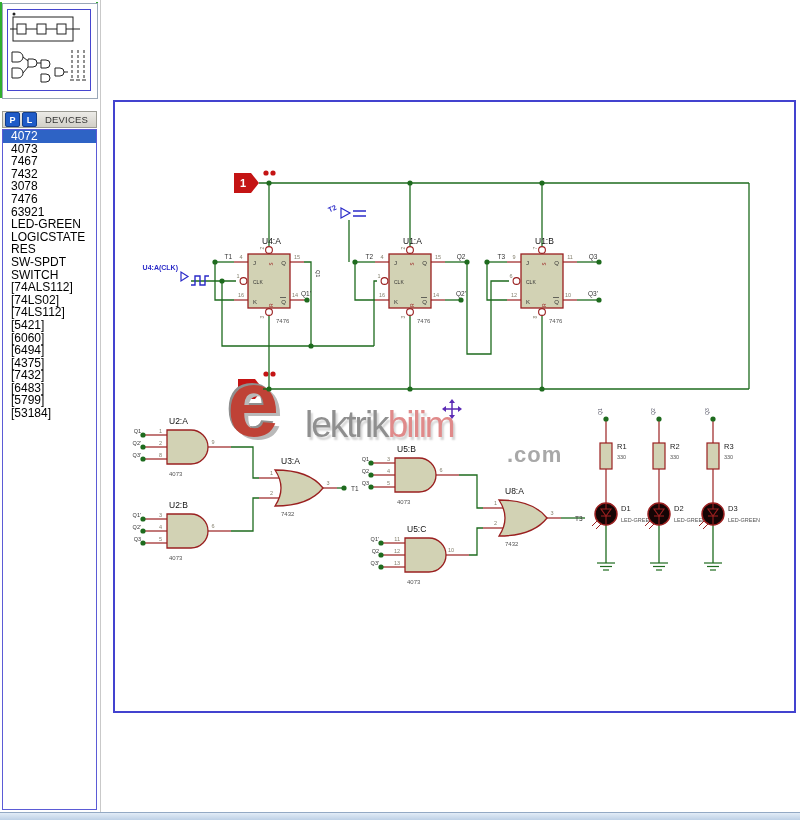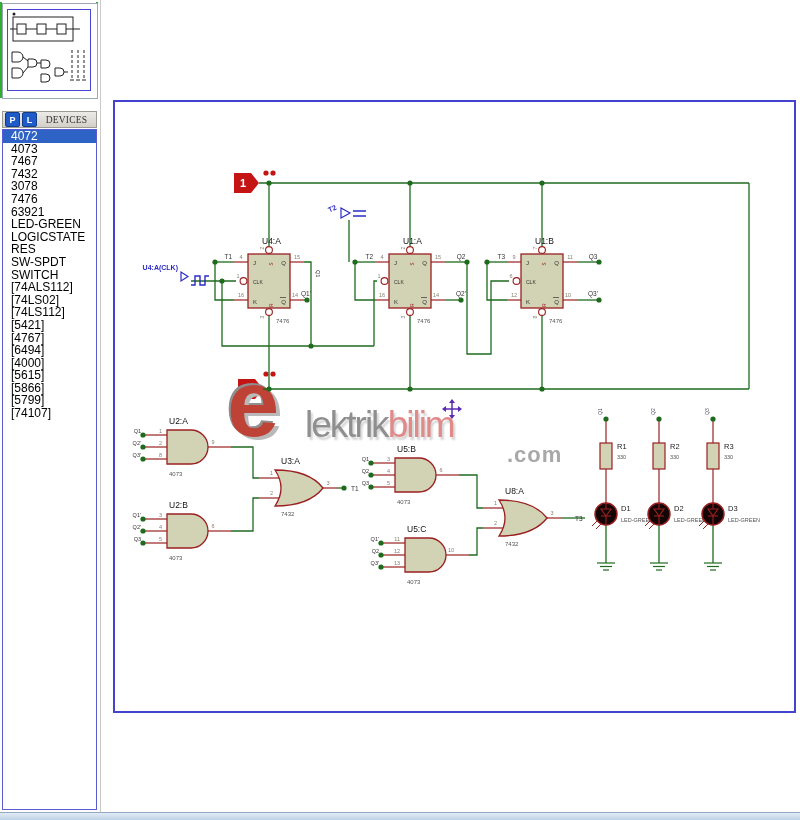--- a/index.html
+++ b/index.html
@@ -4,21 +4,21 @@
 <style>
   html,body{margin:0;padding:0;background:#ffffff;font-family:"Liberation Sans",sans-serif;}
   #app{position:relative;width:800px;height:820px;overflow:hidden;background:#fff;}
   .abs{position:absolute;}
   
   #overview-panel{left:2px;top:3px;width:94px;height:94px;background:#fff;border:1px solid #9aa7b8;}
   #overview-inner{left:4px;top:5px;width:82px;height:80px;border:1px solid #4646d0;background:#fff;}
   .green-line{top:2px;width:2px;height:96px;background:#2fae2f;}
   #devices-header{left:2px;top:111px;width:95px;height:17px;background:linear-gradient(#ecebe7,#d2d0c8);border:1px solid #9b9b93;display:flex;align-items:center;gap:2px;padding:0 2px;box-sizing:border-box;}
   .pl-btn{width:13px;height:13px;background:#1f5bc8;border:1px solid #123d8a;border-radius:2px;color:#fff;font-size:9px;font-weight:bold;display:flex;align-items:center;justify-content:center;cursor:pointer;}
-  #devices-title{flex:1;text-align:center;font-size:9.5px;color:#333;letter-spacing:0.2px;font-family:Liberation Serif, serif;}
+  #devices-title{flex:1;text-align:center;font-size:9.5px;color:#333;letter-spacing:0.2px;}
   #device-list{left:2px;top:129px;width:95px;height:681px;background:#fff;border:1px solid #5b5bd6;box-sizing:border-box;overflow:hidden;}
   .dev-item{font-size:12px;line-height:12.6px;color:#000;padding-left:8px;white-space:nowrap;cursor:default;}
   .dev-item.selected{background:#2e63c5;color:#fff;}
   #splitter{left:100px;top:0;width:1px;height:820px;background:#c9c9c9;}
   
   #schematic-canvas{left:113px;top:100px;width:683px;height:613px;border:2px solid #4343cf;background:#ffffff;box-sizing:border-box;}
   #underlay-svg,#main-svg{position:absolute;left:0;top:0;}
   #underlay-svg{z-index:0;}
   #watermark{z-index:1;left:104px;top:258px;width:380px;height:110px;pointer-events:none;}
   #main-svg{z-index:2;}
@@ -84,27 +84,27 @@
       <div class="dev-item">63921</div>
       <div class="dev-item">LED-GREEN</div>
       <div class="dev-item">LOGICSTATE</div>
       <div class="dev-item">RES</div>
       <div class="dev-item">SW-SPDT</div>
       <div class="dev-item">SWITCH</div>
       <div class="dev-item">[74ALS112]</div>
       <div class="dev-item">[74LS02]</div>
       <div class="dev-item">[74LS112]</div>
       <div class="dev-item">[5421]</div>
-      <div class="dev-item">[4767]</div>
+      <div class="dev-item">[6060]</div>
       <div class="dev-item">[6494]</div>
-      <div class="dev-item">[4000]</div>
-      <div class="dev-item">[5615]</div>
-      <div class="dev-item">[5866]</div>
+      <div class="dev-item">[4375]</div>
+      <div class="dev-item">[7432]</div>
+      <div class="dev-item">[6483]</div>
       <div class="dev-item">[5799]</div>
-      <div class="dev-item">[74107]</div>
+      <div class="dev-item">[53184]</div>
     </div>
 
   <div class="abs" id="splitter"></div>
 
   <div class="abs" id="schematic-canvas">
     <svg id="underlay-svg" width="679" height="609" viewBox="0 0 679 609">
         <g>
           <polygon points="123,277 140,277 148,287 140,297 123,297" fill="#c41414"></polygon>
           <text x="132" y="291" font-size="11" fill="#ffffff" text-anchor="middle" font-family="Liberation Sans, sans-serif" font-weight="bold">1</text>
           <circle cx="151" cy="272" r="2.6" fill="#c41414"></circle>

